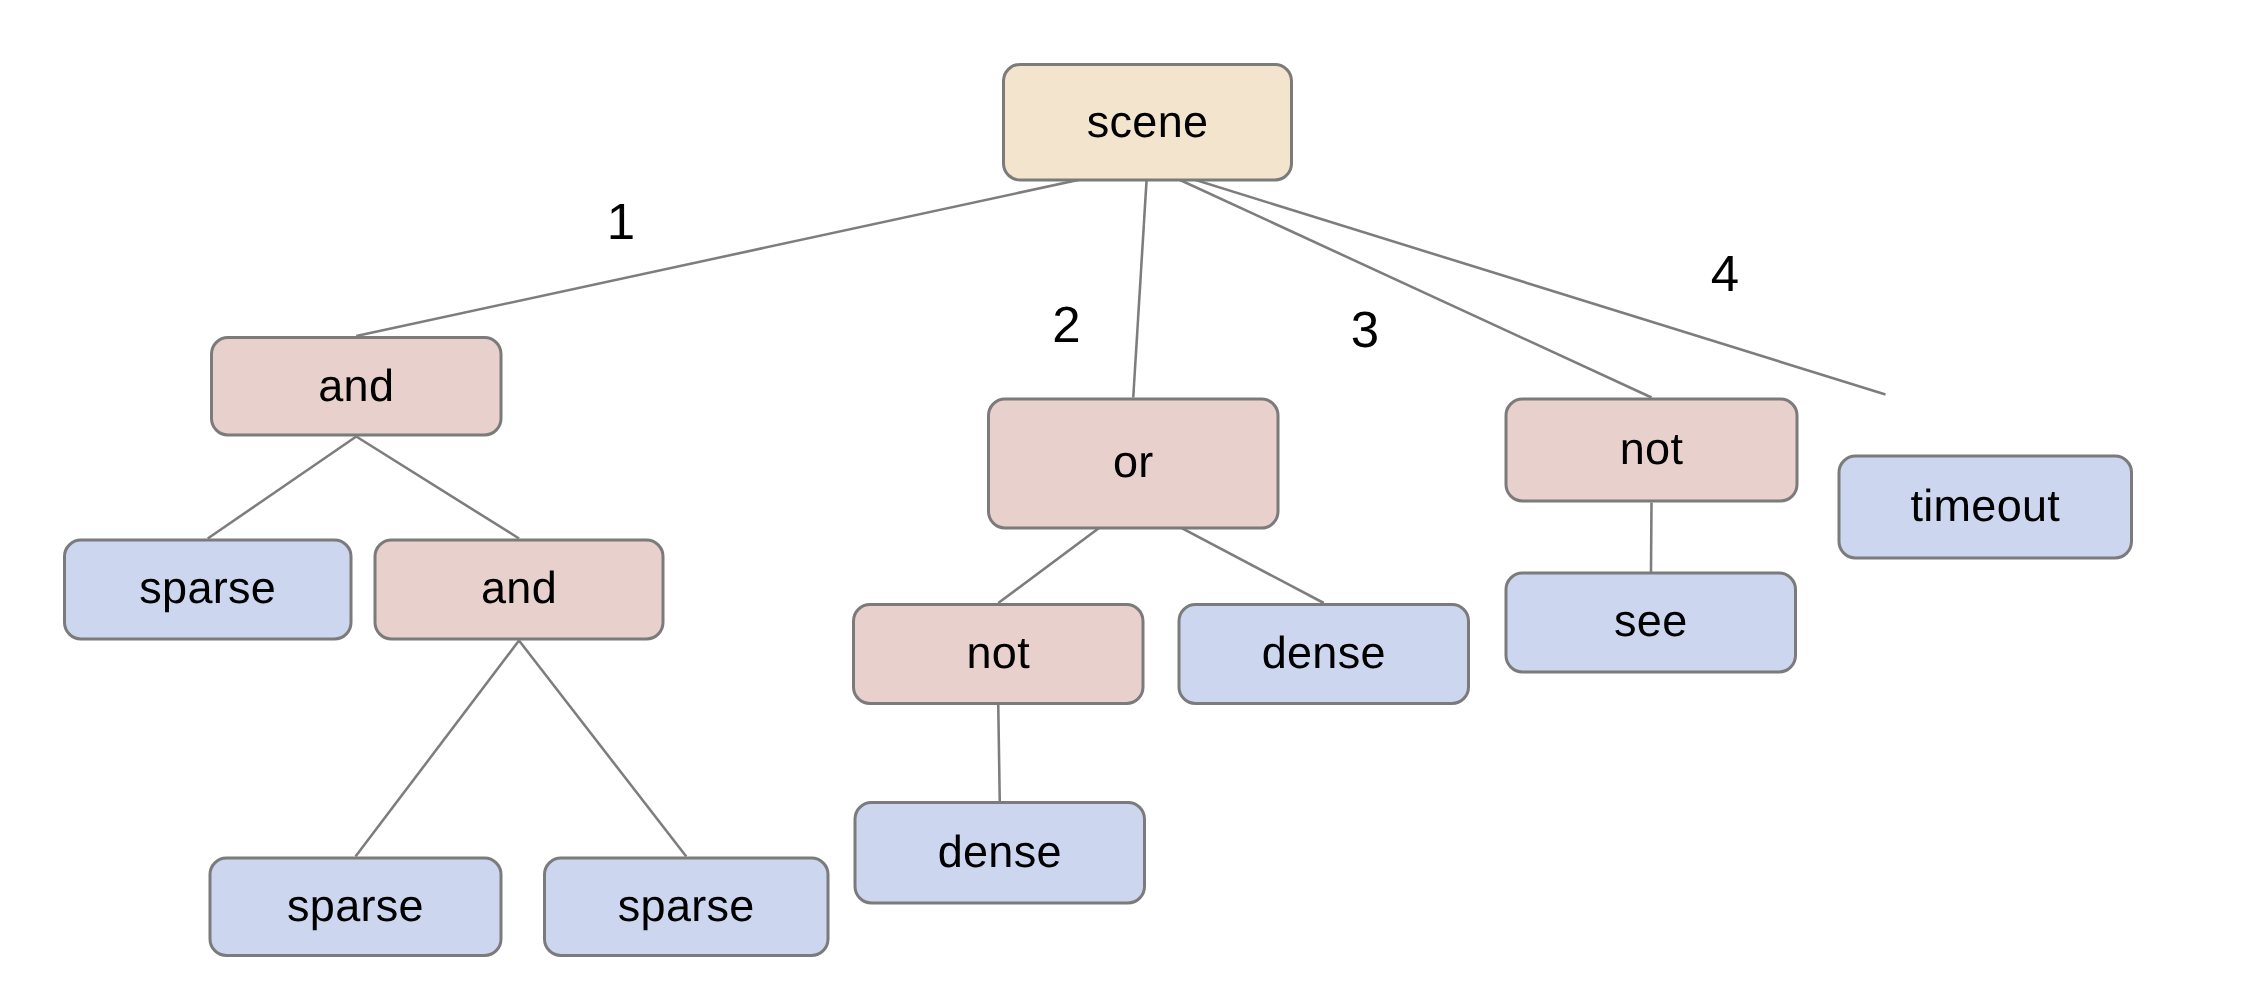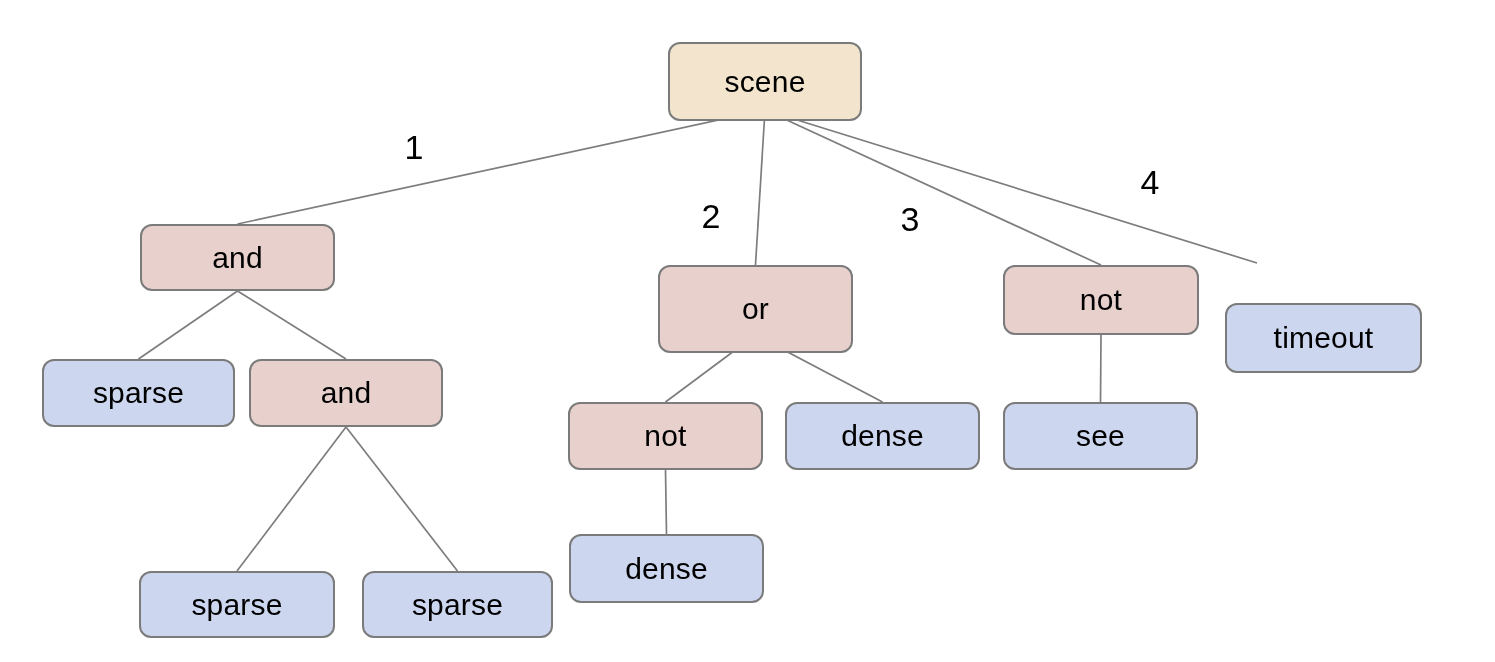--- a/index.html
+++ b/index.html
@@ -92,21 +92,21 @@
       </div>
       <div class="node" style="left: 249px; top: 359px; width: 194px; height: 68px; background: rgb(232, 208, 205);">
         <span>and</span>
       </div>
       <div class="node" style="left: 568px; top: 402px; width: 195px; height: 68px; background: rgb(232, 208, 205);">
         <span>not</span>
       </div>
       <div class="node" style="left: 785px; top: 402px; width: 195px; height: 68px; background: rgb(204, 214, 238);">
         <span>dense</span>
       </div>
-      <div class="node" style="left: 1003px; top: 402px; width: 195px; height: 68px; background: rgb(204, 214, 238);">
+      <div class="node" style="left: 1003px; top: 381px; width: 195px; height: 68px; background: rgb(204, 214, 238);">
         <span>see</span>
       </div>
       <div class="node" style="left: 569px; top: 534px; width: 195px; height: 69px; background: rgb(204, 214, 238);">
         <span>dense</span>
       </div>
       <div class="node" style="left: 139px; top: 571px; width: 196px; height: 67px; background: rgb(204, 214, 238);">
         <span>sparse</span>
       </div>
       <div class="node" style="left: 362px; top: 571px; width: 191px; height: 67px; background: rgb(204, 214, 238);">
         <span>sparse</span>

